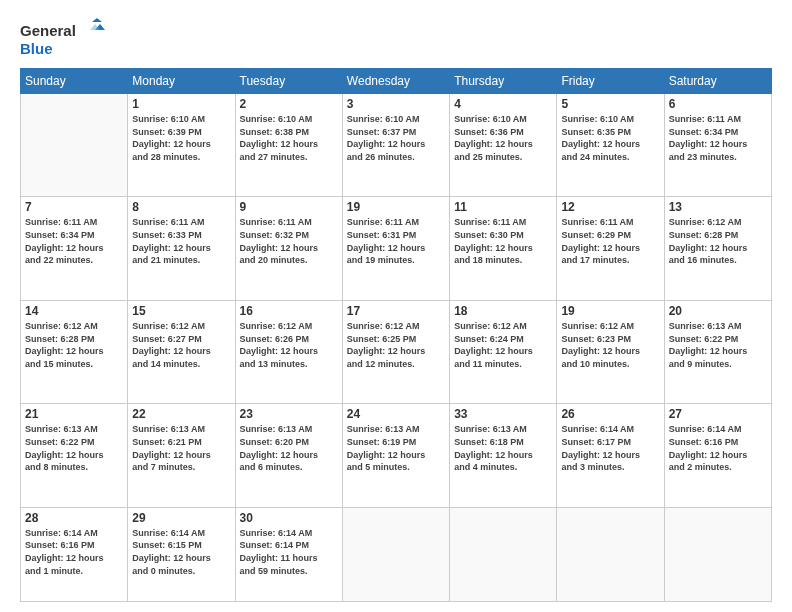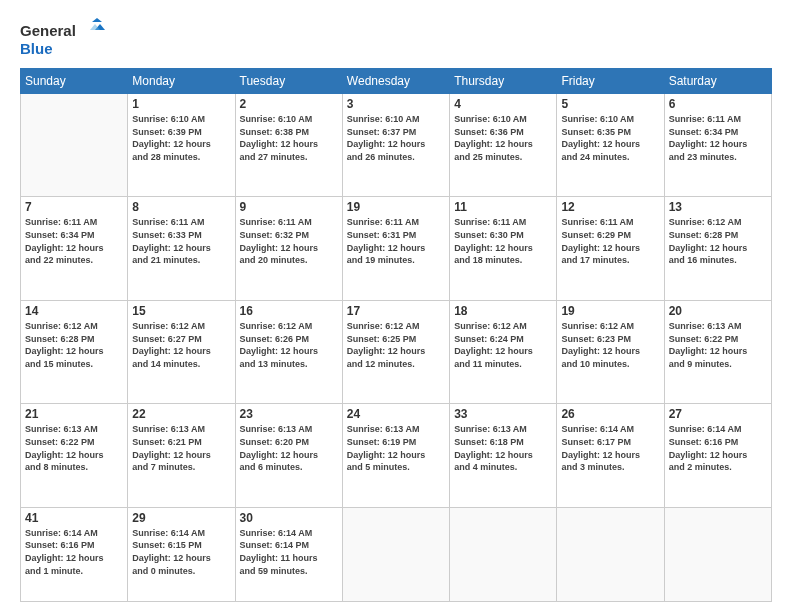--- a/index.html
+++ b/index.html
@@ -231,21 +231,21 @@
             <span class="day-num">26</span>
             <div class="day-info">Sunrise: 6:14 AM<br>Sunset: 6:17 PM<br>Daylight: 12 hours<br>and 3 minutes.</div>
           </td>
           <td>
             <span class="day-num">27</span>
             <div class="day-info">Sunrise: 6:14 AM<br>Sunset: 6:16 PM<br>Daylight: 12 hours<br>and 2 minutes.</div>
           </td>
         </tr>
         <tr class="last-row">
           <td>
-            <span class="day-num">41</span>
+            <span class="day-num">28</span>
             <div class="day-info">Sunrise: 6:14 AM<br>Sunset: 6:16 PM<br>Daylight: 12 hours<br>and 1 minute.</div>
           </td>
           <td>
             <span class="day-num">29</span>
             <div class="day-info">Sunrise: 6:14 AM<br>Sunset: 6:15 PM<br>Daylight: 12 hours<br>and 0 minutes.</div>
           </td>
           <td>
             <span class="day-num">30</span>
             <div class="day-info">Sunrise: 6:14 AM<br>Sunset: 6:14 PM<br>Daylight: 11 hours<br>and 59 minutes.</div>
           </td>

